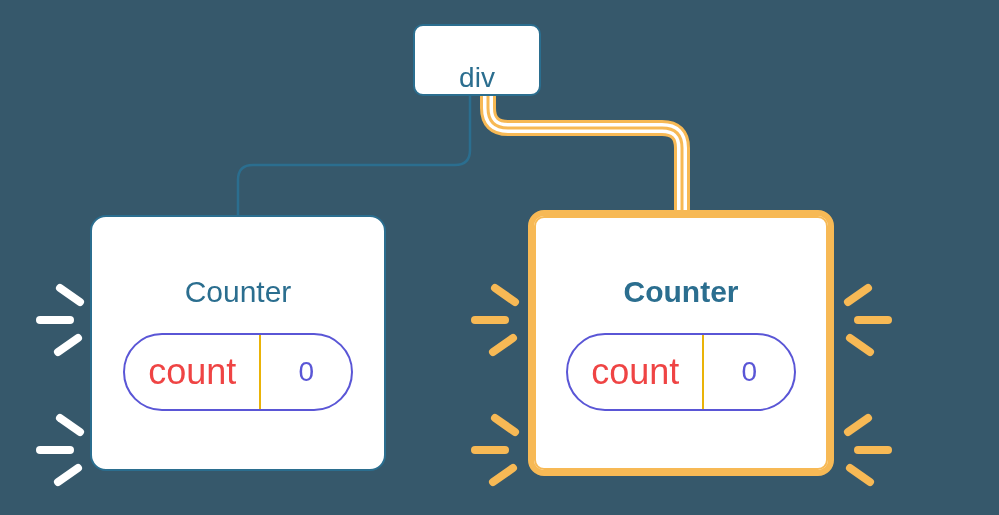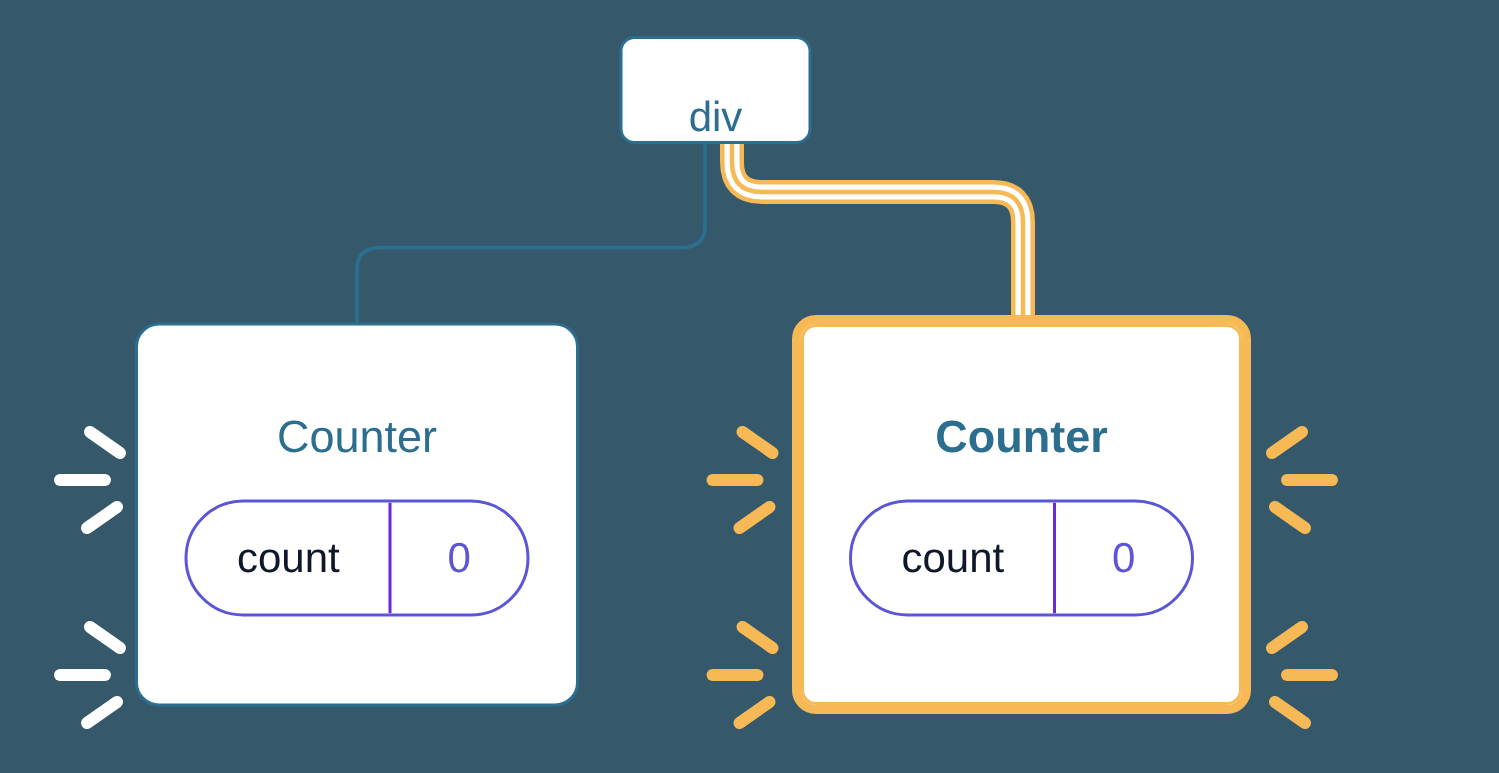--- a/index.html
+++ b/index.html
@@ -77,23 +77,23 @@
       border-radius: 999px;
       display: flex;
       align-items: stretch;
       overflow: hidden;
     }
     .pill-label {
       flex: 1.5;
       display: flex;
       align-items: center;
       justify-content: center;
-      font-size: 28px;
-      color: #0f172a;
-      border-right: 2px solid #6d28d9;
+      font-size: 36px;
+      color: #ef4444;
+      border-right: 2px solid #eab308;
     }
     .pill-value {
       flex: 1;
       display: flex;
       align-items: center;
       justify-content: center;
       font-size: 28px;
       color: #5a56d6;
     }
     svg.connectors {

